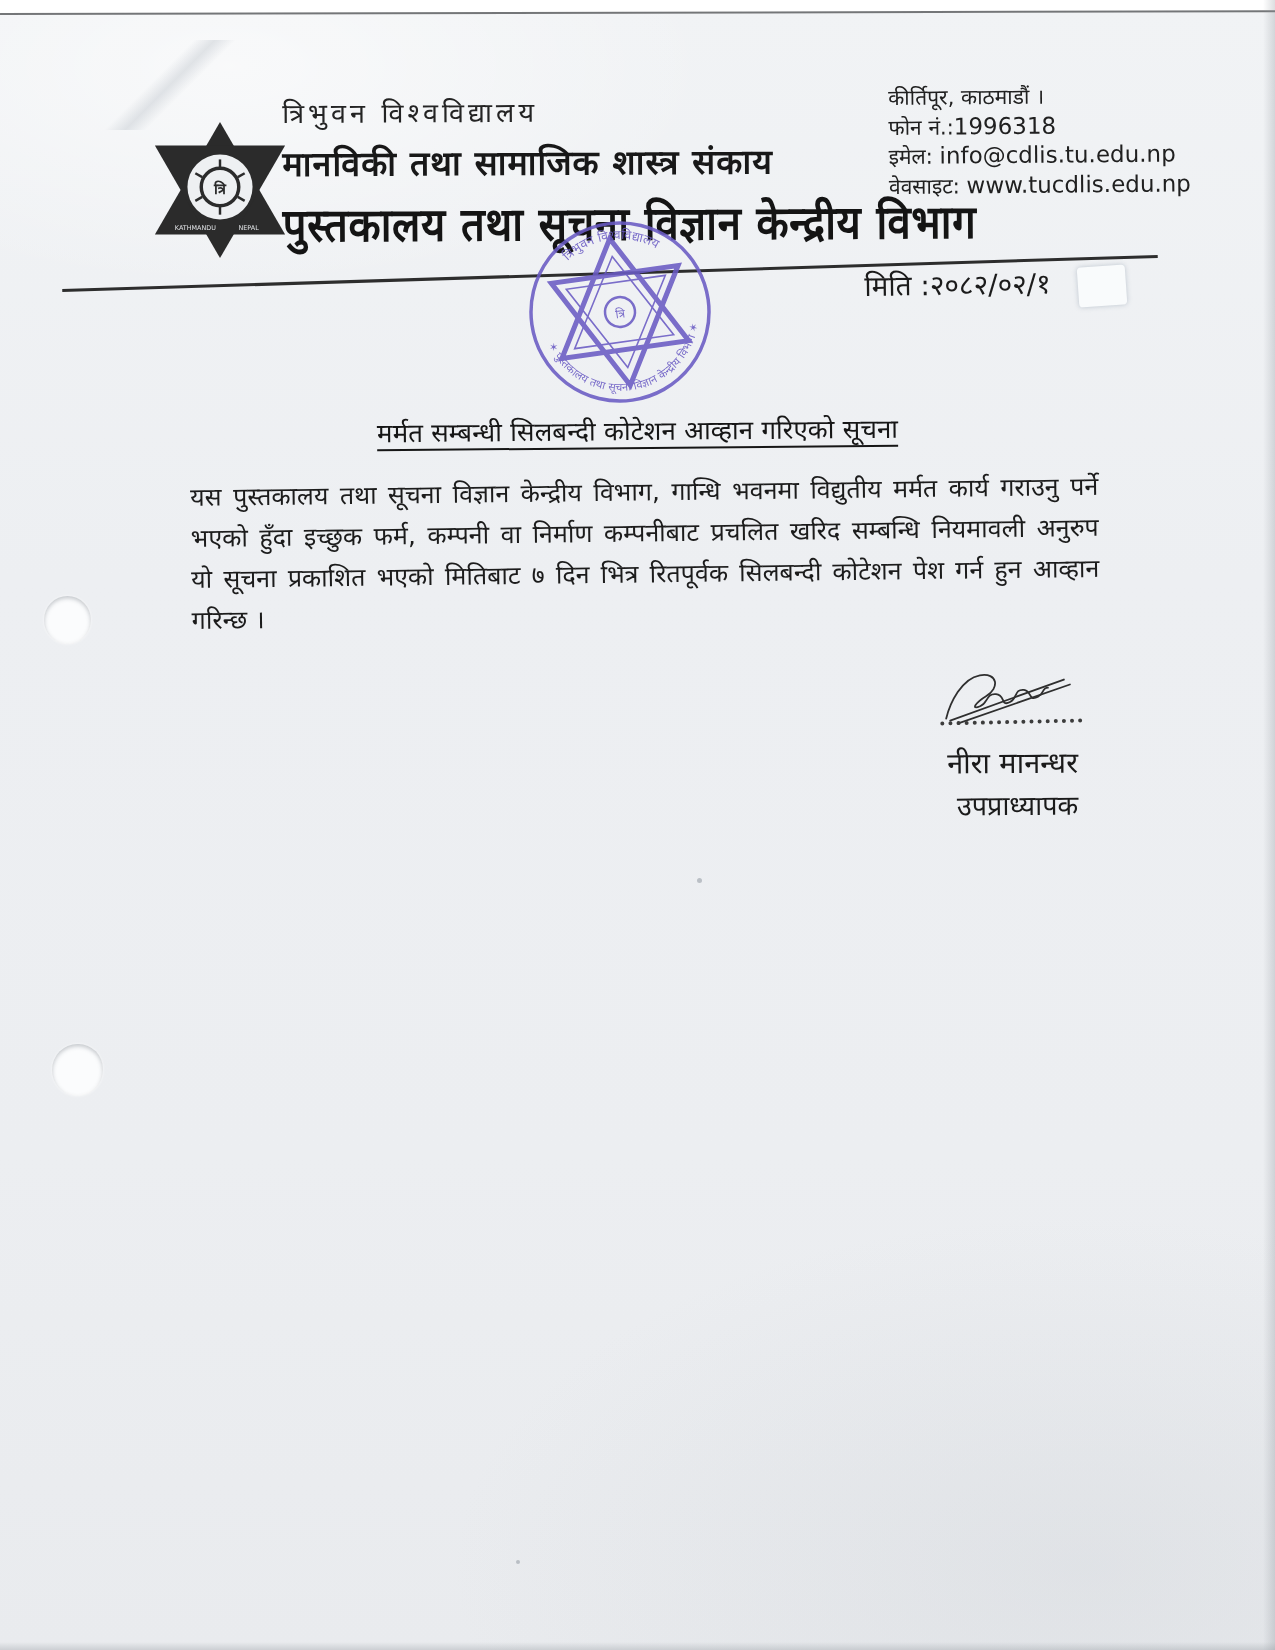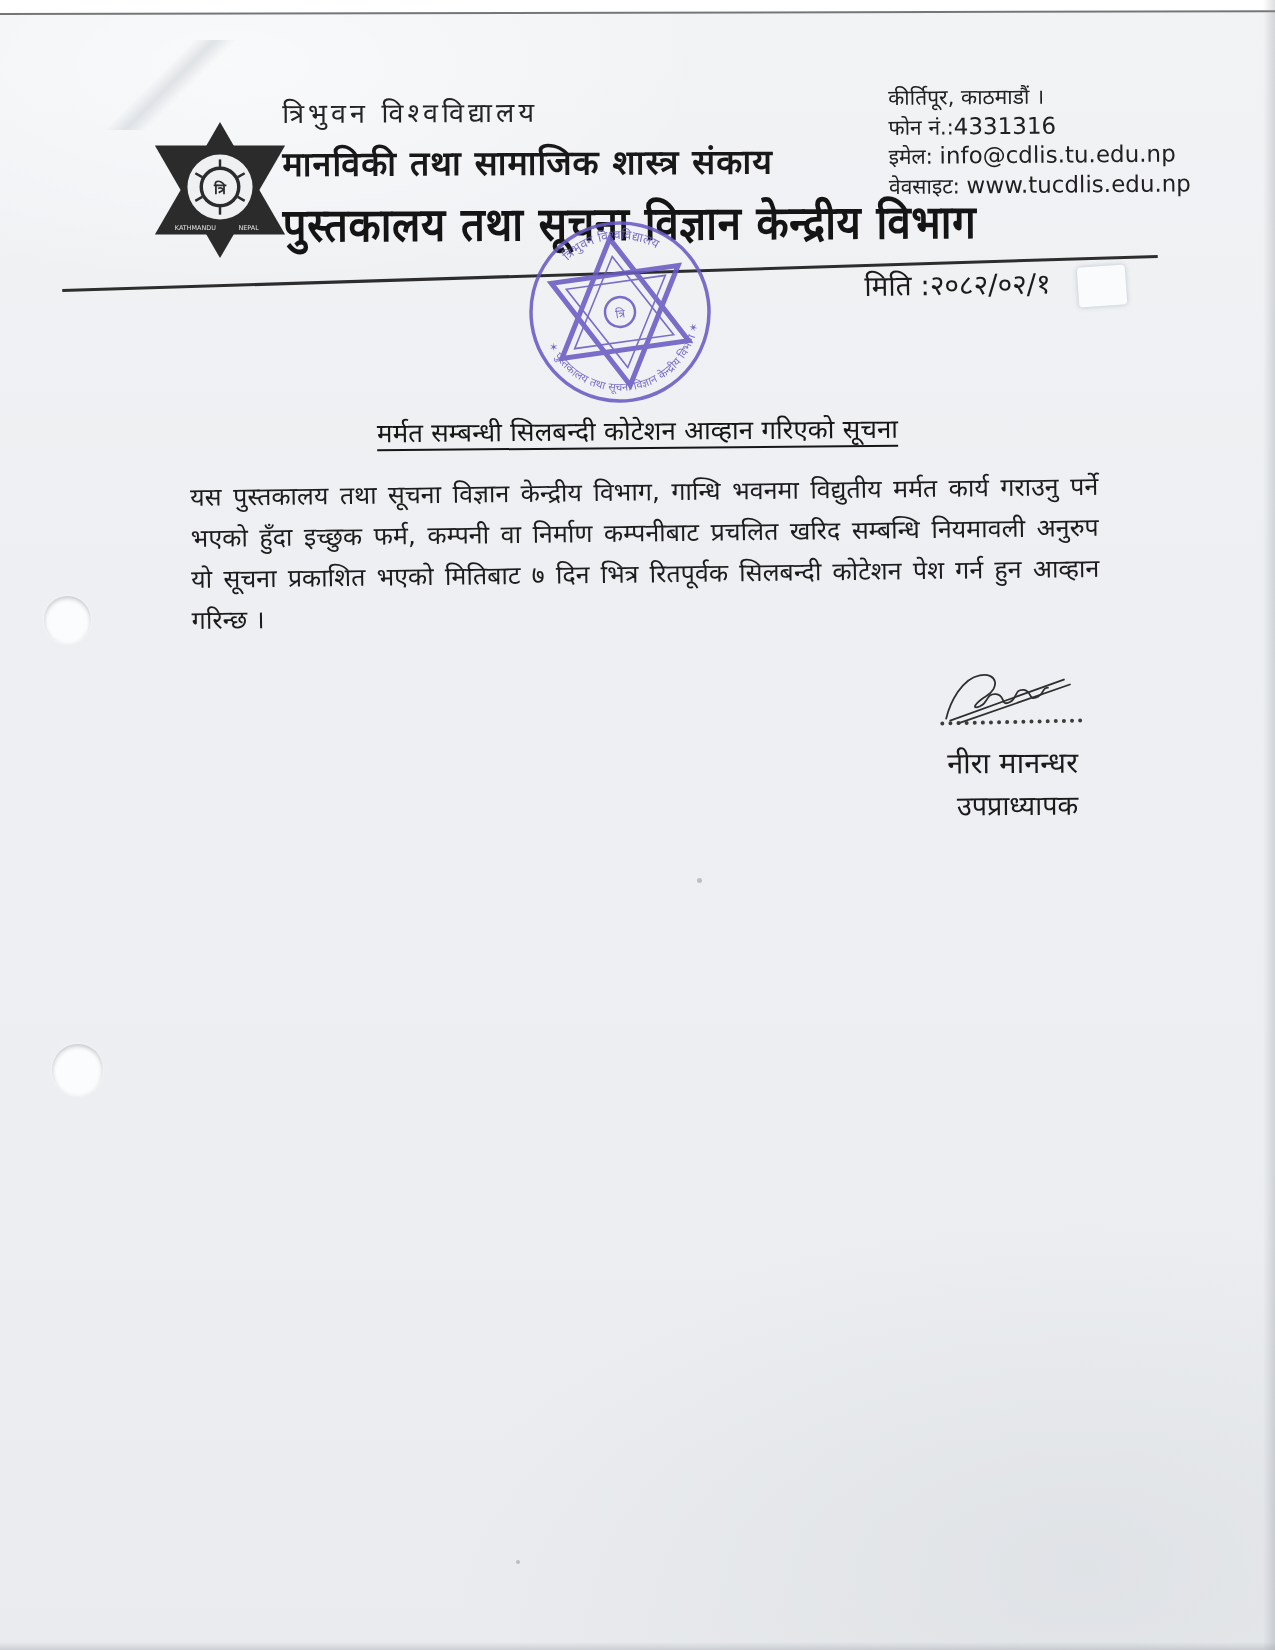--- a/index.html
+++ b/index.html
@@ -104,21 +104,21 @@
 
   <div class="org">
     <div class="org-line1">त्रिभुवन विश्वविद्यालय</div>
     <div class="org-line2">मानविकी तथा सामाजिक शास्त्र संकाय</div>
     <div class="org-line3">पुस्तकालय तथा सूचना विज्ञान केन्द्रीय विभाग</div>
   </div>
 
   <div class="contact">
     <div>कीर्तिपूर, काठमाडौं ।</div>
     <div>
-      <span>फोन नं.:</span><span class="latin">4331316</span>
+      <span>फोन नं.:</span><span class="latin">1996318</span>
     </div>
     <div>
       <span>इमेल:</span>
       <span class="latin">info@cdlis.tu.edu.np</span>
     </div>
     <div>
       <span>वेवसाइट:</span>
       <span class="latin">www.tucdlis.edu.np</span>
     </div>
   </div>

